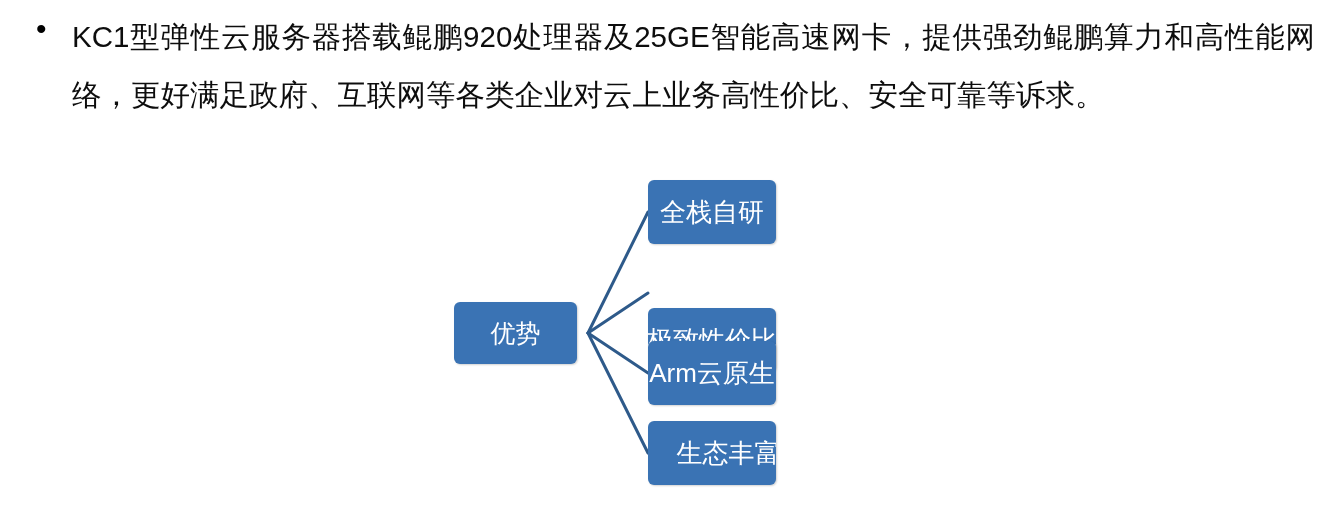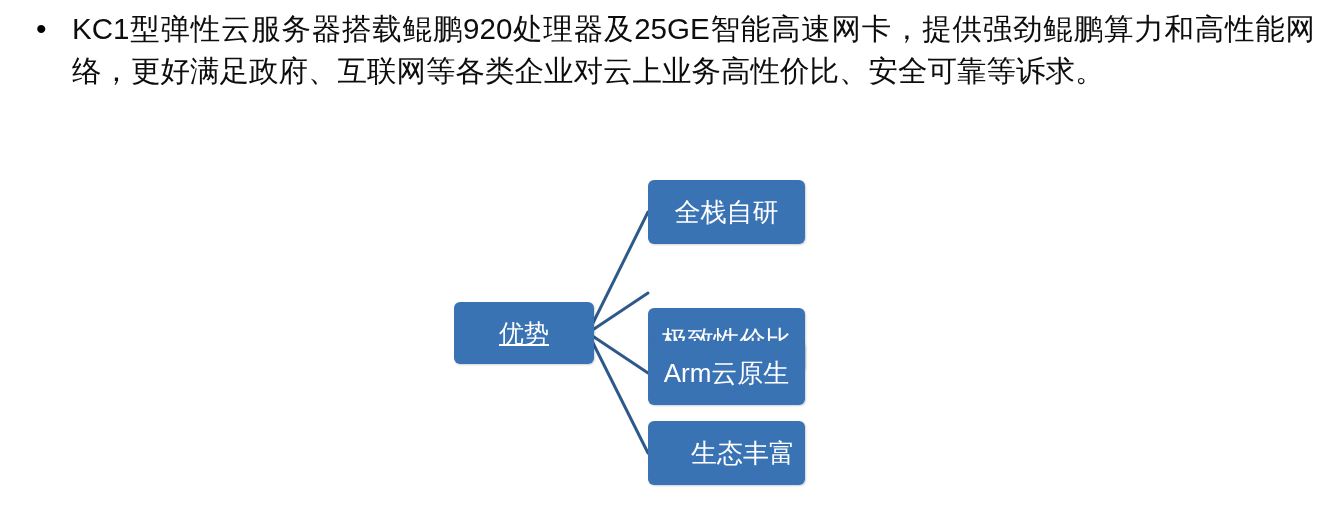--- a/index.html
+++ b/index.html
@@ -42,21 +42,21 @@
     text-align: left;
     font-size: 30px;
     line-height: 42px;
     color: #000000;
     padding-left: 6px;
     box-sizing: border-box;
   }
   .bullet-text {
     flex: 1 1 auto;
     font-size: 29.5px;
-    line-height: 42px;
+    line-height: 58px;
     color: #0d0d0d;
     letter-spacing: 0px;
     text-align: justify;
     text-justify: inter-ideograph;
     word-break: break-all;
   }
 
   
   #diagram {
     position: absolute;
@@ -89,30 +89,29 @@
   .node-label {
     color: #ffffff;
     white-space: nowrap;
     line-height: 1;
   }
 
   
   #node-root {
     left: 454px;
     top: 302px;
-    width: 140px;
+    width: 123px;
     height: 62px;
-    text-decoration: underline;
   }
   #node-root .node-label { font-size: 25px; }
 
   
   .branch-box {
     left: 648px;
-    width: 157px;
+    width: 128px;
     height: 64px;
   }
   .branch-box .node-label { font-size: 26px; }
   #node-branch-0 { top: 180px; }
   #node-branch-1 { top: 261px; margin-top: 47px; }
   #node-branch-2 { top: 341px; }
   #node-branch-3 { top: 421px; padding-left: 33px; }
 </style>
 </head>
 <body>

